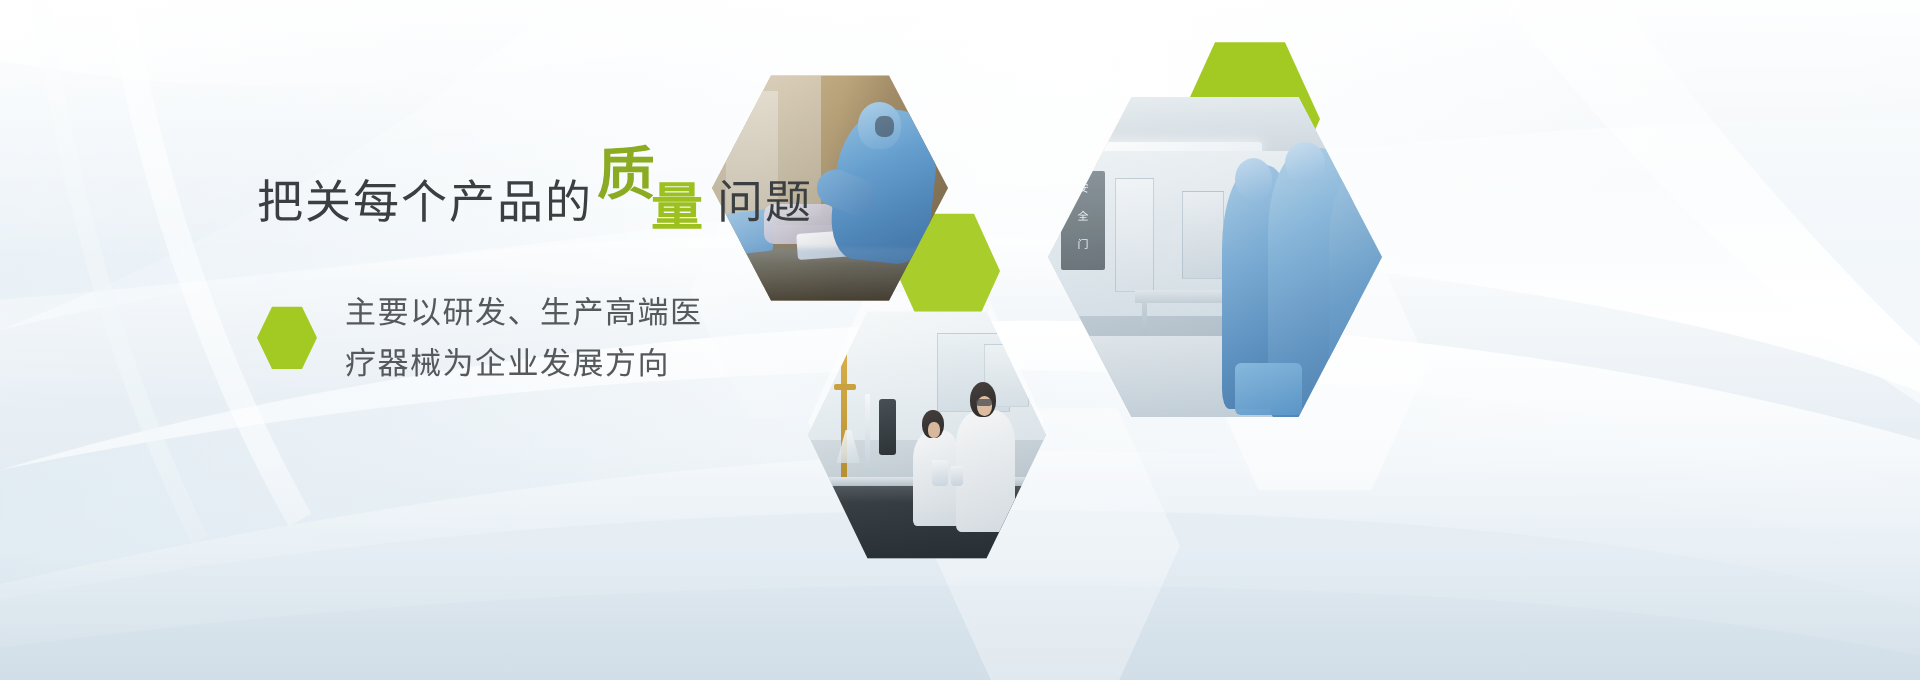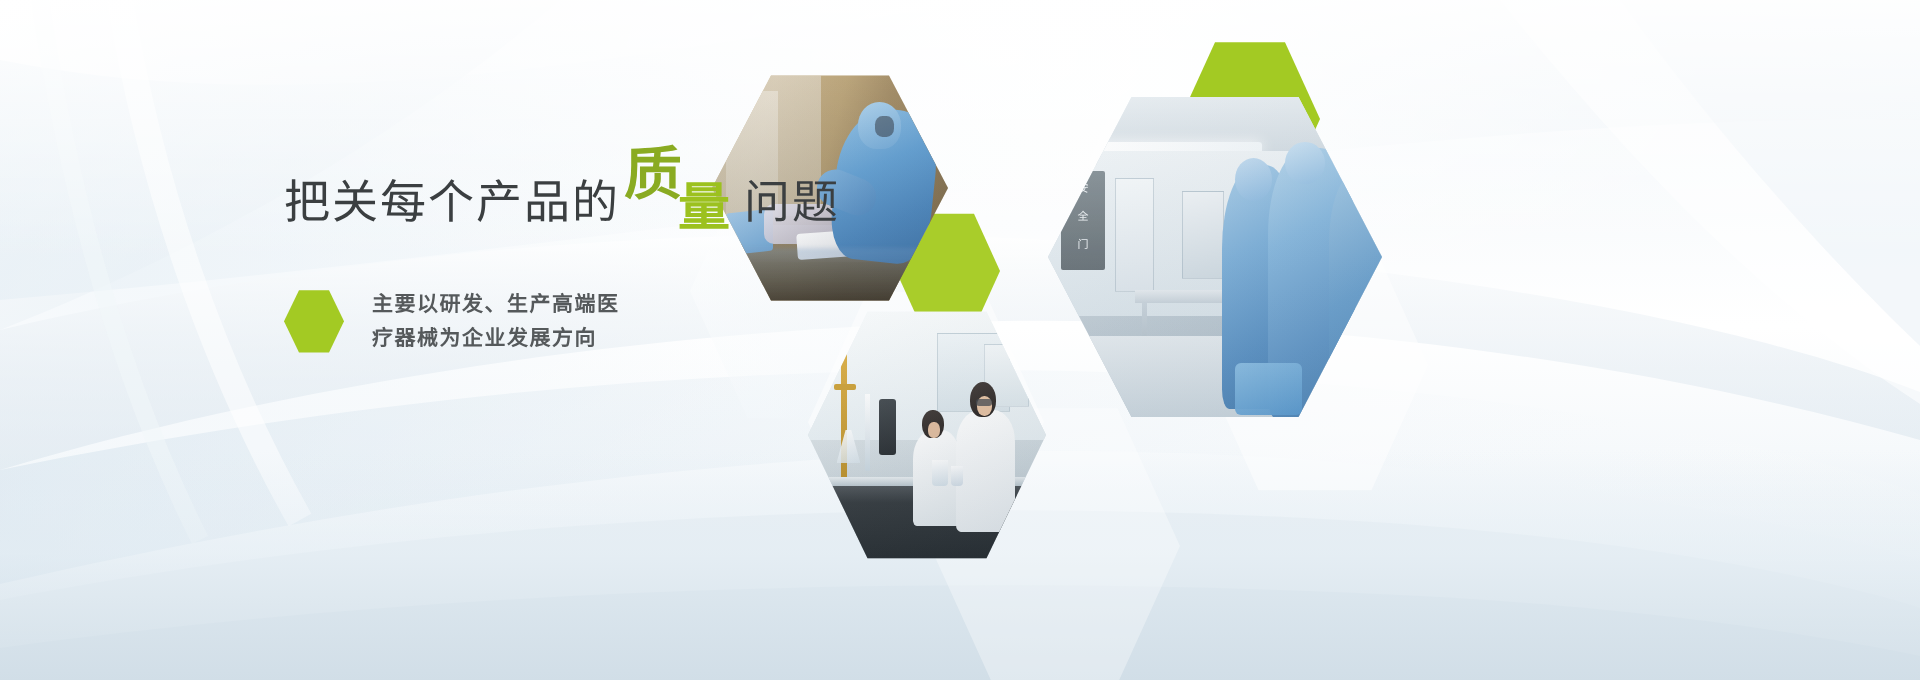--- a/index.html
+++ b/index.html
@@ -28,21 +28,21 @@
     background:linear-gradient(180deg,rgba(255,255,255,0) 0%,rgba(226,236,243,.55) 45%,rgba(205,219,229,.75) 100%);
     pointer-events:none;
   }
   .top-glow{
     position:absolute;left:0;right:0;top:0;height:260px;
     background:linear-gradient(180deg,rgba(255,255,255,.92) 0%,rgba(255,255,255,0) 100%);
     pointer-events:none;
   }
 
   
-  .text-block{position:absolute;left:284px;top:176px;width:700px;}
+  .text-block{position:absolute;left:257px;top:176px;width:700px;}
 
   .headline-1{
     font-size:46px;line-height:1;color:#3b3f41;white-space:nowrap;
     letter-spacing:2px;display:flex;align-items:flex-end;
   }
   .headline-1 .plain{font-weight:400;}
   .hl-accent-wrap{display:inline-flex;align-items:flex-start;margin:0 4px;}
   .hl-zhi{
     font-size:58px;font-weight:700;color:#8aab22;line-height:.84;
     position:relative;top:-26px;letter-spacing:0;
@@ -59,22 +59,22 @@
   }
 
   
   .sub-row{display:flex;align-items:center;margin-top:62px;}
   .hex-bullet{
     width:60px;height:66px;flex:0 0 60px;background:#a3ca23;
     clip-path:polygon(25% 3%,75% 3%,100% 50%,75% 97%,25% 97%,0% 50%);
     margin-right:28px;
   }
   .sub-text{
-    font-size:21px;line-height:1.65;color:#55595b;letter-spacing:1.5px;
-    font-weight:700;white-space:pre-line;
+    font-size:31px;line-height:1.65;color:#55595b;letter-spacing:1.5px;
+    font-weight:400;white-space:pre-line;
   }
 
   
   .hex-cluster{position:absolute;left:690px;top:0;width:1230px;height:680px;}
   .hex{position:absolute;clip-path:polygon(25% 1.5%,75% 1.5%,100% 50%,75% 98.5%,25% 98.5%,0% 50%);}
 
   
   .hex-ghost{background:rgba(255,255,255,.48);}
   .hex-ghost-2{background:rgba(255,255,255,.34);}
   .hex-ghost-3{background:linear-gradient(150deg,rgba(255,255,255,.62),rgba(236,243,248,.30));}

